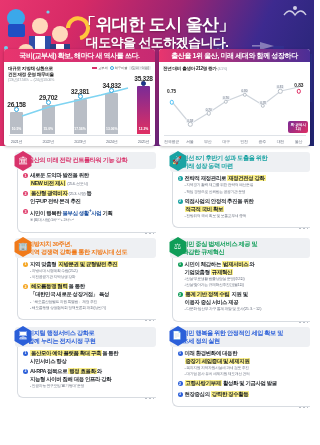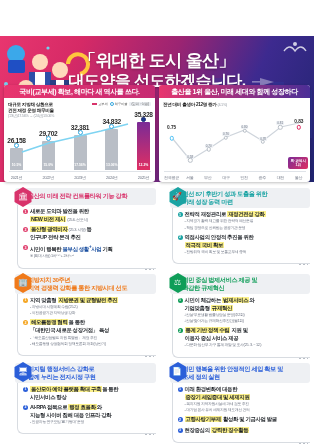--- a/index.html
+++ b/index.html
@@ -11,34 +11,33 @@
   #page {
     position: relative; width: 314px; height: 445px;
     background: #ffffff;
   }
 
   
   .hero {
     position: relative; width: 314px; height: 146px;
     background: linear-gradient(115deg,#e8366f 0%, #d62a66 22%, #9b2472 48%, #3d2a8f 72%, #20246e 100%);
     overflow: hidden;
-    margin-top: 36px;
   }
   .hero-skyline {
     position: absolute; right: 0; bottom: 44px; width: 150px; height: 68px;
     opacity: .45;
   }
   .hero-people { position: absolute; left: 2px; top: 4px; width: 88px; height: 78px; }
   .hero-title {
     position: absolute; left: 0; right: 0; top: 14px;
     text-align: center; color: #ffffff;
     font-weight: bold; letter-spacing: -.6px; line-height: 1.25;
   }
   .hero-title .l1 { display:block; font-size: 17px; text-shadow: 0 1px 2px rgba(0,0,0,.3); }
-  .hero-title .l2 { display:block; font-size: 16px; text-shadow: 0 1px 2px rgba(0,0,0,.3); }
+  .hero-title .l2 { display:block; font-size: 13px; text-shadow: 0 1px 2px rgba(0,0,0,.3); }
   .hero-emblem { position:absolute; right:6px; top:5px; width:26px; height:13px; opacity:.85;}
 
   
   .charts { position: absolute; left: 0; top: 49px; width: 314px; height: 97px; display: flex; gap: 4px; padding: 0 4px; }
   .chart-card {
     position: relative; flex: 1; background: #ffffff; border-radius: 3px;
     box-shadow: 0 1px 3px rgba(0,0,0,.25); overflow: hidden;
   }
   .chart-head {
     height: 13px; display: flex; align-items: center; justify-content: center;

